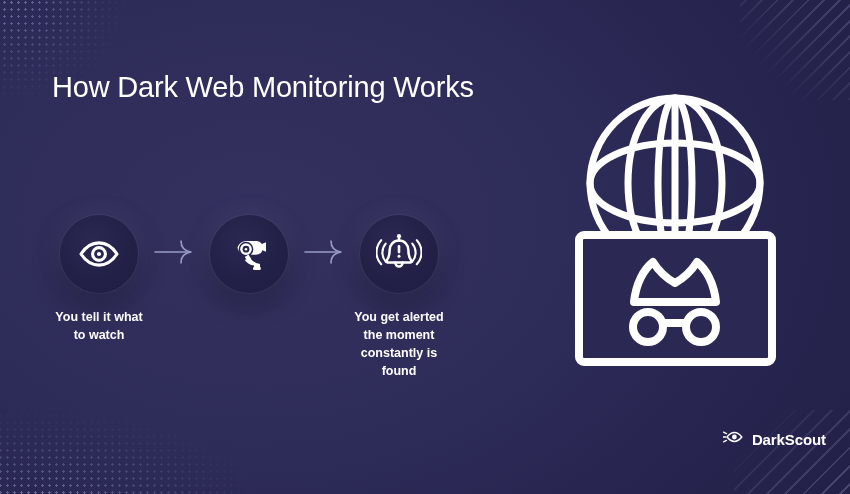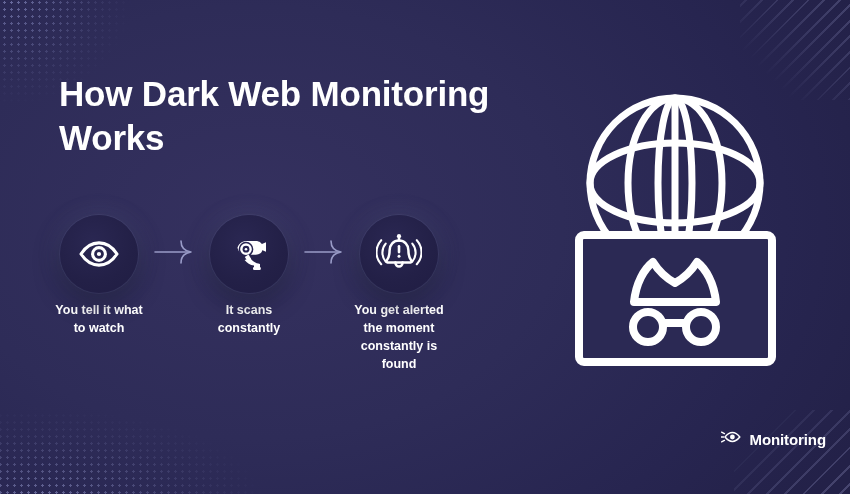--- a/index.html
+++ b/index.html
@@ -76,24 +76,24 @@
     -webkit-mask-image: linear-gradient(315deg, rgba(0,0,0,1) 0%, rgba(0,0,0,.55) 48%, transparent 80%);
     mask-image: linear-gradient(315deg, rgba(0,0,0,1) 0%, rgba(0,0,0,.55) 48%, transparent 80%);
   }
 
   
   .headline {
     position: absolute;
     left: 47px;
     top: 60px;
     width: 470px;
-    margin: 12px;
+    margin: 5px;
     color: #ffffff;
-    font-size: 35px;
-    font-weight: bold;
+    font-size: 29px;
+    font-weight: normal;
     line-height: 44px;
     letter-spacing: -0.2px;
   }
 
   
   .steps {
     position: absolute;
     left: 48px;
     top: 215px;
     display: flex;
@@ -114,21 +114,21 @@
     box-shadow:
       0 0 0 1px rgba(140,143,195,0.10),
       0 0 18px 6px rgba(150,152,205,0.13),
       0 8px 22px 2px rgba(10,9,30,0.55);
     display: flex;
     align-items: center;
     justify-content: center;
   }
   .badge svg { display: block; }
   .step-label {
-    margin-top: 8px;
+    margin-top: 15px;
     color: #ffffff;
     font-size: 12.5px;
     font-weight: bold;
     line-height: 18px;
     text-align: center;
     width: 100px;
   }
   .connector {
     width: 48px;
     height: 78px;
@@ -208,21 +208,20 @@
             <circle cx="19" cy="17.2" r="6.6" fill="#ffffff" stroke="#262350" stroke-width="1.5"></circle>
             <circle cx="19" cy="17.2" r="3.4" fill="#262350"></circle>
             <circle cx="19" cy="17.2" r="1.3" fill="#ffffff"></circle>
             <path d="M21.5 22.6l2.6 4.2-3.7 2.3-2.6-4.2z" fill="#ffffff"></path>
             <path d="M23.4 26.3c2.4 3.2 5.6 5.1 9.6 5.6v4.8h-6v-3.1c-3.9-.6-7-2.5-9.4-5.6z" fill="#ffffff"></path>
             <rect x="26" y="35.1" width="7.8" height="2.8" rx="1.2" fill="#ffffff"></rect>
             <path d="M33.8 12.6l5.2-2.4v9.6l-5.2-2.4z" fill="#ffffff"></path>
           </svg>
         </span>
       </div>
-      <div class="step-label">It scans constantly</div>
     </div>
 
     <div class="connector">
       <span>
         <svg width="40" height="26" viewBox="0 0 40 26" fill="none">
           <path d="M1 13h33" stroke="#9a9cc8" stroke-width="1.6" stroke-linecap="round"></path>
           <path d="M27 2c0 6 3.2 10 10 11-6.8 1-10 5-10 11" stroke="#9a9cc8" stroke-width="1.6" stroke-linecap="round" stroke-linejoin="round" fill="none"></path>
         </svg>
       </span>
     </div>
@@ -269,16 +268,16 @@
   </div>
 
   <div class="brand">
     <span class="brand-mark">
       <svg width="22" height="16" viewBox="0 0 22 16" fill="none">
         <path d="M4 8c2.4-3 4.8-4.4 7.4-4.4S16.4 5 18.8 8c-2.4 3-4.8 4.4-7.4 4.4S6.4 11 4 8z" stroke="#ffffff" stroke-width="1.5" stroke-linejoin="round"></path>
         <circle cx="11.4" cy="8" r="2.4" fill="#ffffff"></circle>
         <path d="M3.4 4.6L.6 3.2M3.4 11.4L.6 12.8M2.6 8H0" stroke="#ffffff" stroke-width="1.4" stroke-linecap="round"></path>
       </svg>
     </span>
-    <span class="brand-name">Monitoring</span>
+    <span class="brand-name">DarkScout</span>
   </div>
 
 </div>
 
 </body></html>

